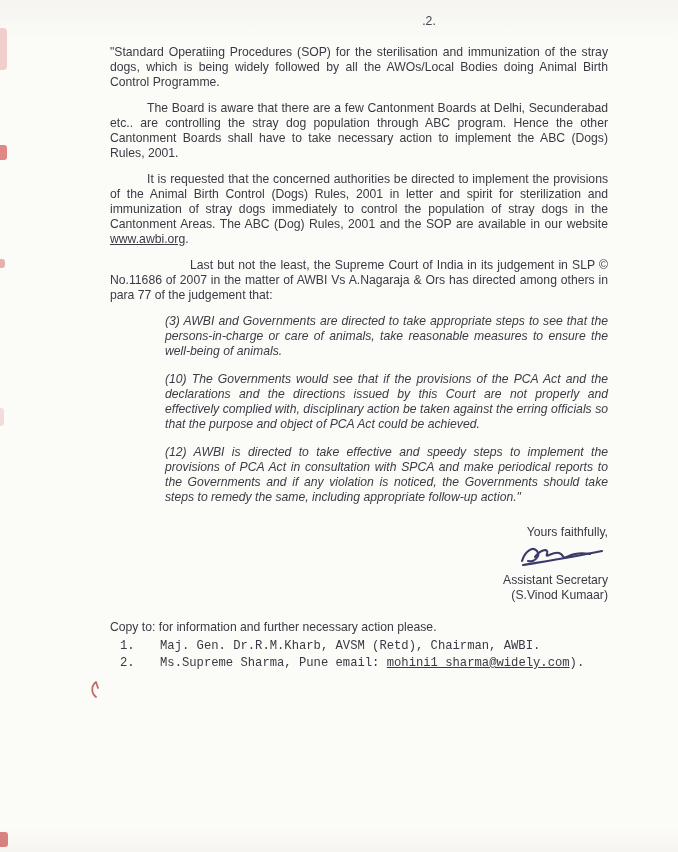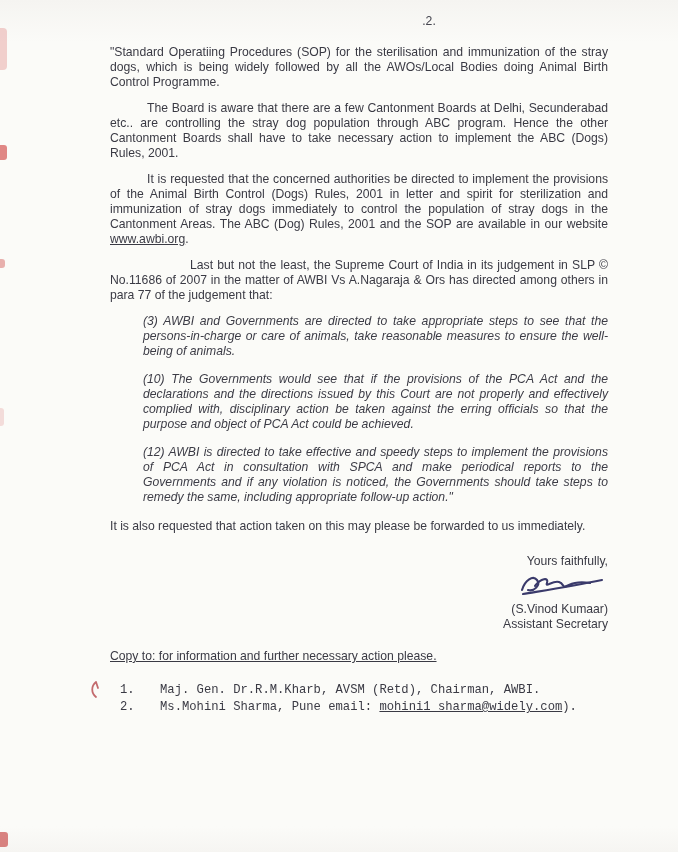--- a/index.html
+++ b/index.html
@@ -26,40 +26,40 @@
   }
   p.body {
     text-align:justify;
     margin-bottom:11px;
   }
   p.indent   { text-indent:37px; }
   p.indent-lg{ text-indent:80px; }
   .quote {
     font-style:italic;
     text-align:justify;
-    margin:0 0 13px 33px;
+    margin:0 0 13px 55px;
     color:#3c3c46;
   }
   .link {
     text-decoration:underline;
     color:inherit;
     cursor:pointer;
   }
   .closing-line { margin-top:14px; margin-bottom:0; }
   .signoff {
     margin-top:20px;
     text-align:right;
   }
   .signoff .line { line-height:15px; }
   .signature-wrap {
     height:30px;
     margin:2px 0 1px;
   }
   .copy-section { margin-top:17px; }
-  .copy-heading { margin-bottom:19px;text-decoration:underline; }
+  .copy-heading { margin-bottom:4px; }
   .copy-item {
     margin-bottom:2px;
     padding-left:10px;
     font-family:Liberation Mono, monospace;
   }
   .copy-item .num {
     display:inline-block;
     width:40px;
   }
   
@@ -86,44 +86,43 @@
   <p class="body indent"><span>It is requested that the concerned authorities be directed to implement the provisions of the Animal Birth Control (Dogs) Rules, 2001 in letter and spirit for sterilization and immunization of stray dogs immediately to control the population of stray dogs in the Cantonment Areas. The ABC (Dog) Rules, 2001 and the SOP are available in our website</span> <span class="link">www.awbi.org</span><span>.</span></p>
 
   <p class="body indent-lg">Last but not the least, the Supreme Court of India in its judgement in SLP © No.11686 of 2007 in the matter of AWBI Vs A.Nagaraja &amp; Ors has directed among others in para 77 of the judgement that:</p>
 
   <div>
     <p class="quote">(3) AWBI and Governments are directed to take appropriate steps to see that the persons-in-charge or care of animals, take reasonable measures to ensure the well-being of animals.</p>
     <p class="quote">(10) The Governments would see that if the provisions of the PCA Act and the declarations and the directions issued by this Court are not properly and effectively complied with, disciplinary action be taken against the erring officials so that the purpose and object of PCA Act could be achieved.</p>
     <p class="quote">(12) AWBI is directed to take effective and speedy steps to implement the provisions of PCA Act in consultation with SPCA and make periodical reports to the Governments and if any violation is noticed, the Governments should take steps to remedy the same, including appropriate follow-up action."</p>
   </div>
 
-  <p class="body closing-line">It is also requested that action taken on this may please be forwarded to us immediately.</p>
 
   <div class="signoff">
     <div class="line">Yours faithfully,</div>
     <div class="signature-wrap">
       <svg width="90" height="30" viewBox="0 0 90 30">
         <g stroke="#26265c" stroke-width="2.1" fill="none" stroke-linecap="round" opacity="0.9">
           <path d="M4 19 C7 9 15 4 19 9 C23 14 16 21 10 19"></path>
           <path d="M17 15 C23 7 31 6 29 12 C27 17 35 9 41 11 C47 13 43 18 51 14 C59 10 66 11 72 12"></path>
           <path d="M5 23 C29 19 55 15 84 9"></path>
         </g>
       </svg>
     </div>
+    <div class="line">Assistant Secretary</div>
     <div class="line">(S.Vinod Kumaar)</div>
-    <div class="line">Assistant Secretary</div>
   </div>
 
   <div class="copy-section">
     <p class="copy-heading">Copy to: for information and further necessary action please.</p>
     <div class="copy-item">
       <span class="num">1.</span><span>Maj. Gen. Dr.R.M.Kharb, AVSM (Retd), Chairman, AWBI.</span>
     </div>
     <div class="copy-item">
-      <span class="num">2.</span><span><span>Ms.Mohini Sharma, Pune email: </span><span class="link">mohini1_sharma@widely.com</span><span>).</span></span>
+      <span class="num">2.</span><span><span>Ms.Supreme Sharma, Pune email: </span><span class="link">mohini1_sharma@widely.com</span><span>).</span></span>
     </div>
   </div>
 
   <div class="artifact a-corner"></div>
   <div class="artifact a-dash1"></div>
   <div class="artifact a-dot1"></div>
   <div class="artifact a-smudge"></div>
   <div class="artifact a-bottom"></div>
   <div class="artifact a-pen">
     <svg width="14" height="20" viewBox="0 0 14 20">

